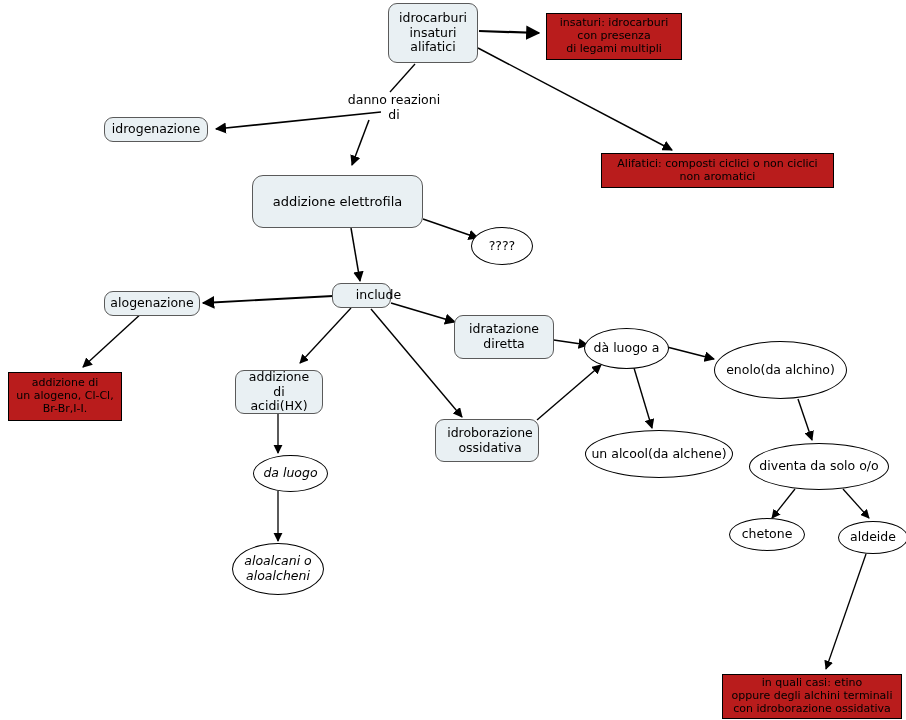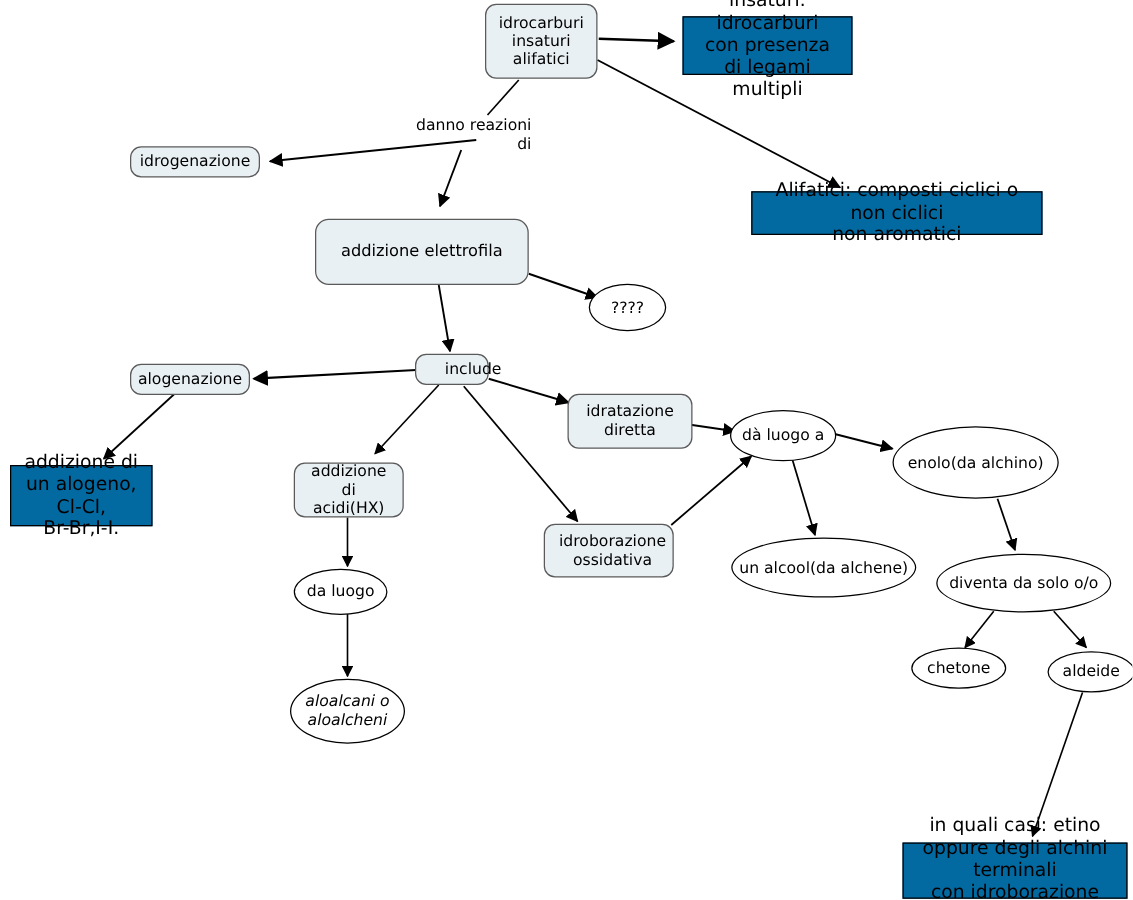--- a/index.html
+++ b/index.html
@@ -50,24 +50,24 @@
   
   .n-ellipse {
     background: #ffffff;
     border: 1.2px solid #000000;
     border-radius: 50%;
     font-size: 12.5px;
     padding: 2px 4px;
   }
   
   .n-note {
-    background: #0369a1;
+    background: #b91c1c;
     border: 1.3px solid #000000;
     border-radius: 0;
-    font-size: 15px;
+    font-size: 11px;
     padding: 2px 5px;
   }
   
   .n-label {
     background: transparent;
     border: none;
     font-size: 12.5px;
     color: #000000;
   }
 </style>
@@ -144,21 +144,21 @@
     <span>insaturi: idrocarburi
 con presenza
 di legami multipli</span>
   </div>
 
   <div class="node n-note" style="left:601px; top:153px; width:233px; height:35px;">
     <span>Alifatici: composti ciclici o non ciclici
 non aromatici</span>
   </div>
 
-  <div class="node n-label" style="left:325px; top:93px; width:108px; height:30px;text-align:right;">
+  <div class="node n-label" style="left:340px; top:93px; width:108px; height:30px;">
     <span>danno reazioni
 di</span>
   </div>
 
   <div class="node n-rect" style="left:104px; top:117px; width:104px; height:25px;">
     <span>idrogenazione</span>
   </div>
 
   <div class="node n-rect big" style="left:252px; top:175px; width:171px; height:53px;">
     <span>addizione elettrofila</span>
@@ -180,21 +180,21 @@
     <span>addizione di
 un alogeno, Cl-Cl,
 Br-Br,I-I.</span>
   </div>
 
   <div class="node n-rect" style="left:235px; top:370px; width:88px; height:44px;">
     <span>addizione di
 acidi(HX)</span>
   </div>
 
-  <div class="node n-ellipse" style="left:235px; top:455px; width:75px; height:37px;">
+  <div class="node n-ellipse" style="left:253px; top:455px; width:75px; height:37px;font-style:italic;">
     <span>da luogo</span>
   </div>
 
   <div class="node n-ellipse" style="left:232px; top:543px; width:92px; height:52px;font-style:italic;">
     <span>aloalcani o
 aloalcheni</span>
   </div>
 
   <div class="node n-rect" style="left:454px; top:315px; width:100px; height:44px;">
     <span>idratazione

